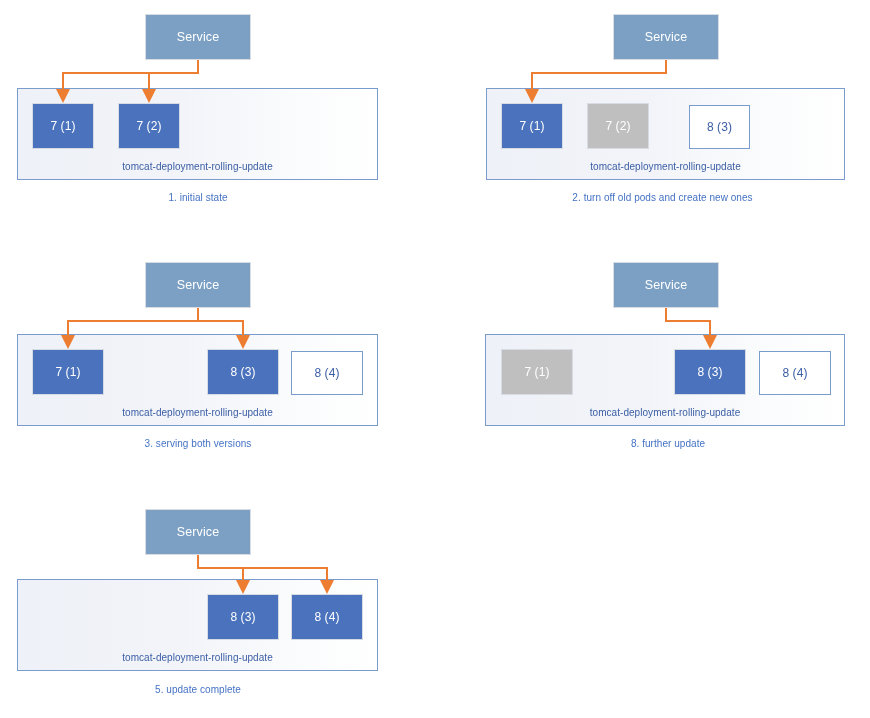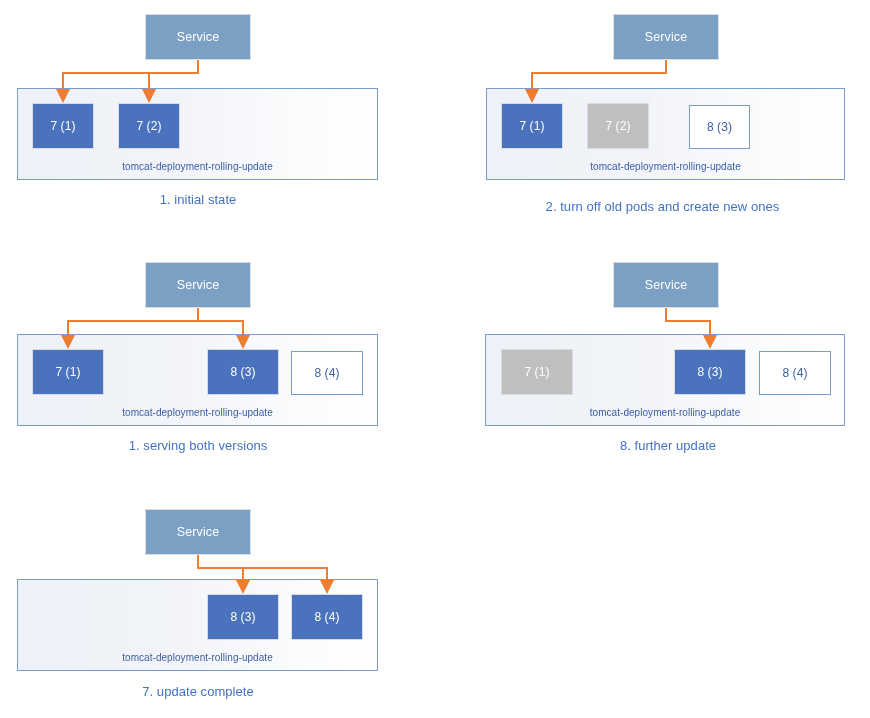--- a/index.html
+++ b/index.html
@@ -76,21 +76,21 @@
   .pod.pending {
     background: #ffffff;
     border: 1px solid #7a9ccd;
     color: #3b5ea5;
   }
   
   .caption {
     position: absolute;
     text-align: center;
     color: #4472C4;
-    font-size: 13px;
+    font-size: 10px;
     letter-spacing: 0.05px;
     white-space: nowrap;
   }
   
   .connectors {
     position: absolute;
     left: 0; top: 0;
     width: 870px;
     height: 718px;
     pointer-events: none;
@@ -118,35 +118,35 @@
     <div class="service-box" style="left:613px; top:14px; width:106px; height:46px;">Service</div>
 
     <div class="deployment" style="left:486px; top:88px; width:359px; height:92px;">
       <div class="deployment-label">tomcat-deployment-rolling-update</div>
     </div>
 
     <div class="pod active" style="left:501px; top:103px; width:62px; height:46px;">7 (1)</div>
     <div class="pod terminating" style="left:587px; top:103px; width:62px; height:46px;">7 (2)</div>
     <div class="pod pending" style="left:689px; top:105px; width:61px; height:44px;">8 (3)</div>
 
-    <div class="caption" style="left:455px; top:199px; width:415px;">2. turn off old pods and create new ones</div>
+    <div class="caption" style="left:455px; top:192px; width:415px;">2. turn off old pods and create new ones</div>
   </div>
 
   <div class="panel">
     <div class="service-box" style="left:145px; top:262px; width:106px; height:46px;">Service</div>
 
     <div class="deployment" style="left:17px; top:334px; width:361px; height:92px;">
       <div class="deployment-label">tomcat-deployment-rolling-update</div>
     </div>
 
     <div class="pod active" style="left:32px; top:349px; width:72px; height:46px;">7 (1)</div>
     <div class="pod active" style="left:207px; top:349px; width:72px; height:46px;">8 (3)</div>
     <div class="pod pending" style="left:291px; top:351px; width:72px; height:44px;">8 (4)</div>
 
-    <div class="caption" style="left:0px; top:438px; width:396px;">1. serving both versions</div>
+    <div class="caption" style="left:0px; top:438px; width:396px;">3. serving both versions</div>
   </div>
 
   <div class="panel">
     <div class="service-box" style="left:613px; top:262px; width:106px; height:46px;">Service</div>
 
     <div class="deployment" style="left:485px; top:334px; width:360px; height:92px;">
       <div class="deployment-label">tomcat-deployment-rolling-update</div>
     </div>
 
     <div class="pod terminating" style="left:501px; top:349px; width:72px; height:46px;">7 (1)</div>
@@ -159,21 +159,21 @@
   <div class="panel">
     <div class="service-box" style="left:145px; top:509px; width:106px; height:46px;">Service</div>
 
     <div class="deployment" style="left:17px; top:579px; width:361px; height:92px;">
       <div class="deployment-label">tomcat-deployment-rolling-update</div>
     </div>
 
     <div class="pod active" style="left:207px; top:594px; width:72px; height:46px;">8 (3)</div>
     <div class="pod active" style="left:291px; top:594px; width:72px; height:46px;">8 (4)</div>
 
-    <div class="caption" style="left:0px; top:684px; width:396px;">7. update complete</div>
+    <div class="caption" style="left:0px; top:684px; width:396px;">5. update complete</div>
   </div>
 
   <svg class="connectors" viewBox="0 0 870 718" width="870" height="718">
     <defs>
       <marker id="arrowhead" markerWidth="7" markerHeight="7" refX="1.5" refY="3.5" orient="auto" markerUnits="strokeWidth">
         <polygon points="0,0 7,3.5 0,7" fill="#ED7D31"></polygon>
       </marker>
     </defs>
 
     <g>

